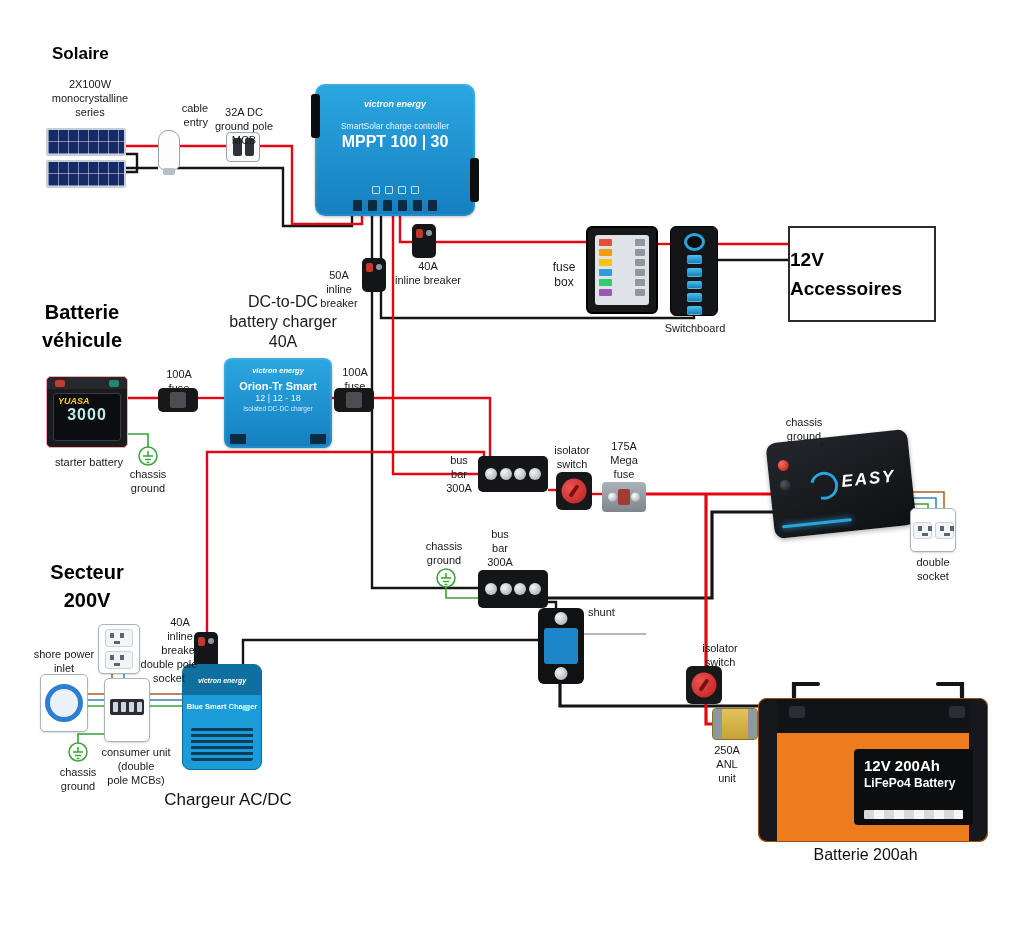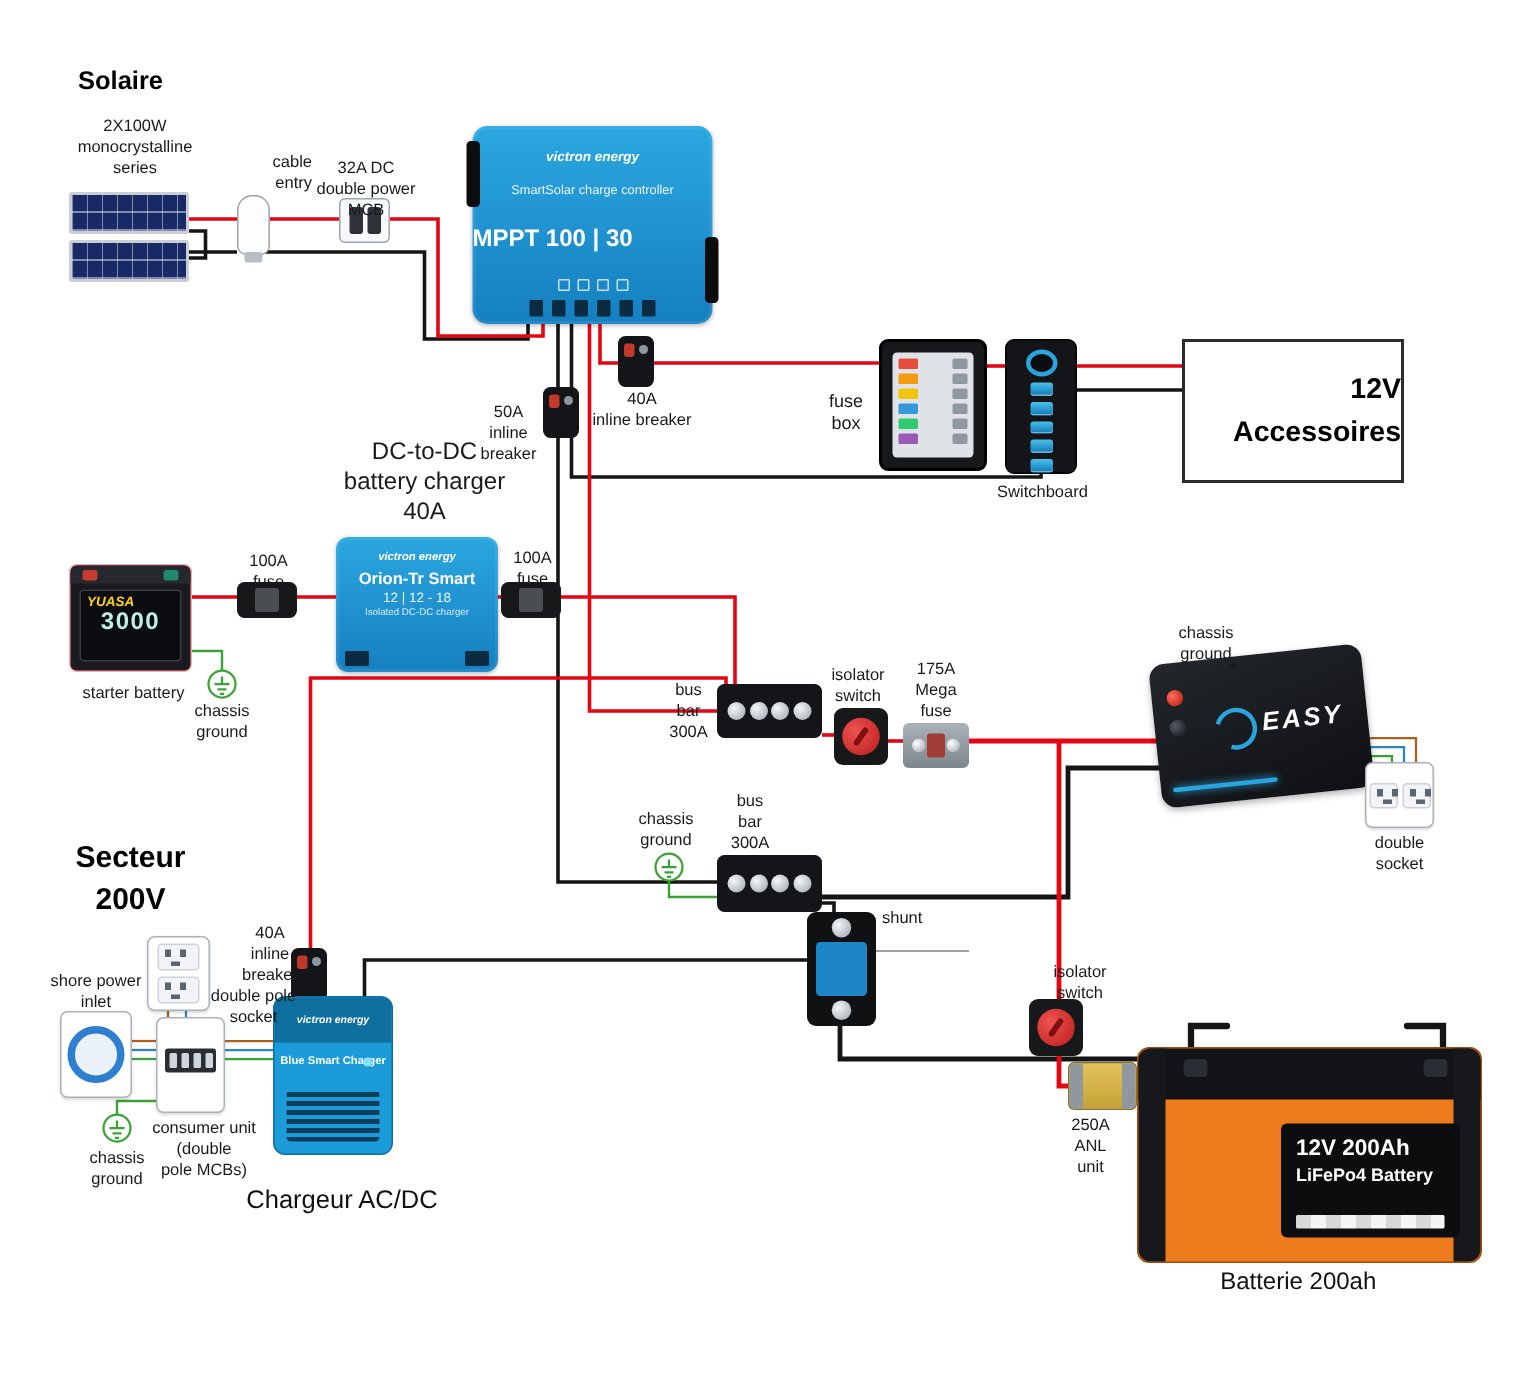--- a/index.html
+++ b/index.html
@@ -26,21 +26,21 @@
   .centry{background:#fdfdfd;border:1.5px solid #9aa4ae;border-radius:10px 10px 6px 6px;}
   .centry::after{content:"";position:absolute;left:50%;bottom:-6px;transform:translateX(-50%);width:12px;height:7px;background:#b7bec6;border-radius:2px;}
   .mcb{background:#f8f9fa;border:1.5px solid #9aa4ae;border-radius:4px;display:flex;align-items:center;justify-content:center;gap:3px;}
   .mcb-pole{width:9px;height:18px;background:#2e3238;border-radius:2px;}
 
   
   .vblue{background:linear-gradient(180deg,#2ba7e0,#157fc0);border-radius:10px;box-shadow:inset 0 0 0 2px rgba(255,255,255,.08),0 1px 3px rgba(0,0,0,.25);}
   .vbrand{font-style:italic;font-weight:bold;color:#fff;text-align:center;}
   .blkbar{position:absolute;width:9px;height:44px;background:#0c0d0f;border-radius:3px;}
   .mppt-type{color:#eaf6ff;font-size:8.5px;text-align:center;margin-top:12px;}
-  .mppt-model{color:#fff;font-weight:bold;font-size:16px;margin-top:20px;}
+  .mppt-model{color:#fff;font-weight:bold;font-size:16px;text-align:center;margin-top:2px;}
   .mppt-icons{position:absolute;bottom:22px;left:0;right:0;display:flex;justify-content:center;gap:5px;opacity:.75;}
   .micon{width:6px;height:6px;border:1px solid #fff;border-radius:1px;}
   .mterms{position:absolute;bottom:5px;left:0;right:0;display:flex;justify-content:center;gap:6px;}
   .mterm{width:9px;height:11px;background:#0a2b40;border-radius:1px;}
   .orion-name{color:#fff;font-weight:bold;font-size:11px;text-align:center;margin-top:5px;}
   .orion-model{color:#eaf6ff;font-size:9px;text-align:center;margin-top:1px;}
   .orion-sub{color:#d7ecf9;font-size:6.5px;text-align:center;margin-top:2px;}
   .oterm{position:absolute;bottom:4px;width:16px;height:10px;background:#0a2b40;border-radius:1px;}
 
   
@@ -64,21 +64,21 @@
 
   
   .fb{background:#17181a;border-radius:6px;border:2px solid #000;}
   .fb-in{position:absolute;left:7px;top:7px;right:7px;bottom:7px;background:#dfe3e8;border-radius:3px;display:flex;justify-content:space-between;padding:4px;box-sizing:border-box;}
   .fb-col{display:flex;flex-direction:column;gap:3px;}
   .fb-f{width:13px;height:7px;border-radius:1px;}
   .fb-g{width:10px;height:7px;border-radius:1px;background:#8f979f;}
   .sb{background:#141518;border-radius:6px;border:1px solid #000;display:flex;flex-direction:column;align-items:center;padding-top:6px;gap:4px;box-sizing:border-box;}
   .sb-dial{width:15px;height:15px;border-radius:50%;border:3px solid #2aa4dd;background:#0b0c0e;}
   .sb-sw{width:15px;height:11px;border-radius:2px;background:linear-gradient(180deg,#49c0ec,#1177b3);box-shadow:inset 0 -1px 0 rgba(255,255,255,.4);}
-  .accbox{background:#fff;border:2px solid #2b2b2b;display:flex;flex-direction:column;align-items:flex-end;justify-content:center;gap:7px;}
+  .accbox{background:#fff;border:2px solid #2b2b2b;display:flex;flex-direction:column;align-items:flex-start;justify-content:center;gap:7px;}
   .accbox div{font-weight:bold;font-size:19px;color:#000;}
 
   
   .sbat{background:#1a1b1f;border-radius:5px;border:1px solid #fca5a5;}
   .sbat-top{height:12px;background:#26282e;border-radius:5px 5px 0 0;position:relative;}
   .sbat-cap{position:absolute;top:3px;width:10px;height:7px;border-radius:2px;}
   .sbat-face{position:absolute;left:6px;top:16px;right:6px;bottom:6px;background:#0c0d10;border:1px solid #3a3d44;border-radius:3px;padding:2px 4px;box-sizing:border-box;}
   .sbat-brand{color:#ffd21f;font-weight:bold;font-style:italic;font-size:9px;}
   .sbat-model{color:#bfeee6;font-weight:bold;font-size:16px;text-align:center;letter-spacing:1px;}
   .bat{background:#ee7b1c;border-radius:8px;border:1px solid #9c4f0e;}
@@ -191,38 +191,40 @@
       <circle cx="446" cy="578" r="9" fill="#ffffff"></circle>
       <path d="M446,573 L446,578 M441,578 L451,578 M443,581.5 L449,581.5 M444.6,584.5 L447.4,584.5"></path>
     </g>
     <g class="gnd">
       <circle cx="78" cy="752" r="9" fill="#ffffff"></circle>
       <path d="M78,747 L78,752 M73,752 L83,752 M75,755.5 L81,755.5 M76.6,758.5 L79.4,758.5"></path>
     </g>
   </svg>
 
   <div class="title" style="left:52px;top:44px;width:90px;font-size:17px;text-align:left;">Solaire</div>
+  <div class="title" style="left:14px;top:298px;width:136px;font-size:20px;line-height:1.4;">Batterie
+véhicule</div>
   <div class="title" style="left:24px;top:558px;width:126px;font-size:20px;line-height:1.4;">Secteur
 200V</div>
 
   <div class="dev panel" style="left:46px;top:128px;width:80px;height:28px;"></div>
   <div class="dev panel" style="left:46px;top:160px;width:80px;height:28px;"></div>
   <div class="lbl" style="left:38px;top:78px;width:104px;">2X100W
 monocrystalline
 series</div>
 
   <div class="dev centry" style="left:158px;top:130px;width:22px;height:40px;"></div>
   <div class="lbl" style="left:152px;top:102px;width:56px;text-align:right;">cable
 entry</div>
   <div class="dev mcb" style="left:226px;top:132px;width:34px;height:30px;">
     <span class="mcb-pole"></span>
     <span class="mcb-pole"></span>
   </div>
   <div class="lbl" style="left:202px;top:106px;width:84px;">32A DC
-double power MCB</div>
+ground pole MCB</div>
 
   <div class="dev vblue" style="left:315px;top:84px;width:160px;height:132px;">
     <div class="blkbar" style="left:-4px;top:10px;"></div>
     <div class="blkbar" style="right:-4px;bottom:14px;"></div>
     <div class="vbrand" style="font-size:9px;padding-top:15px;">victron energy</div>
     <div class="mppt-type">SmartSolar charge controller</div>
     <div class="mppt-model">MPPT 100 | 30</div>
     <div class="mppt-icons">
       <span class="micon"></span>
       <span class="micon"></span>

